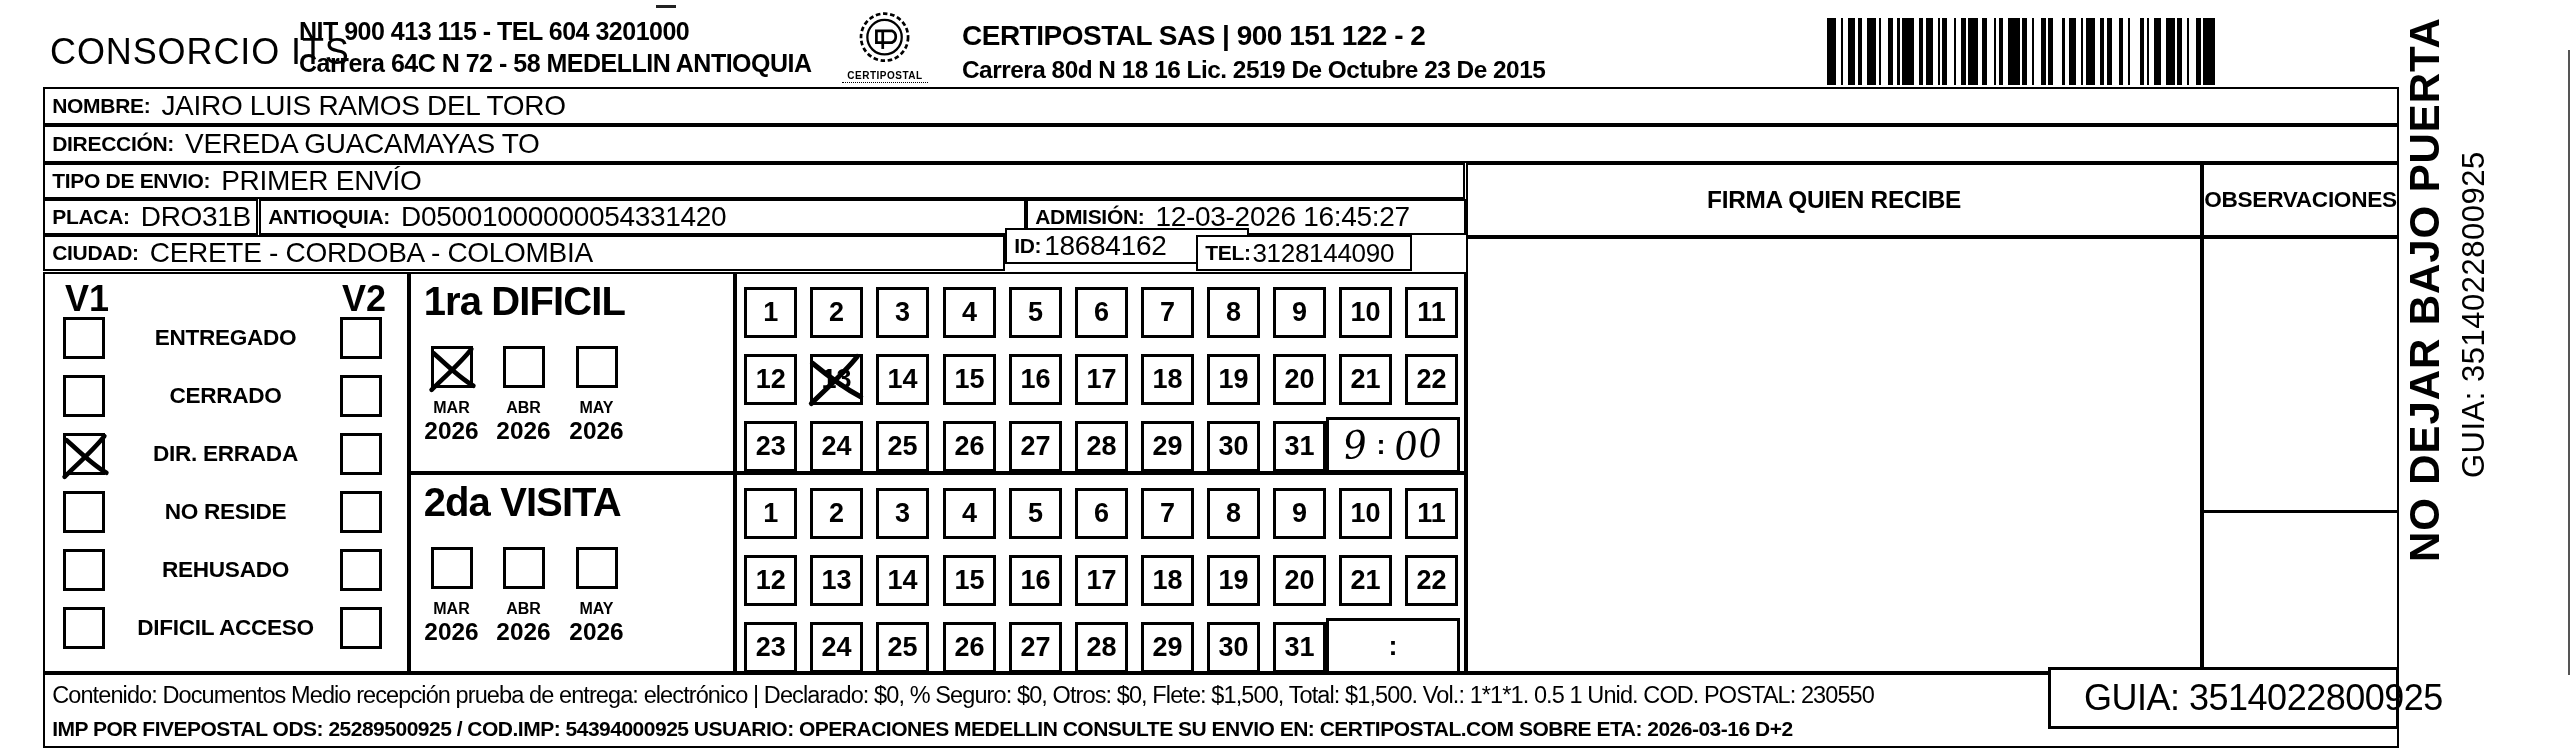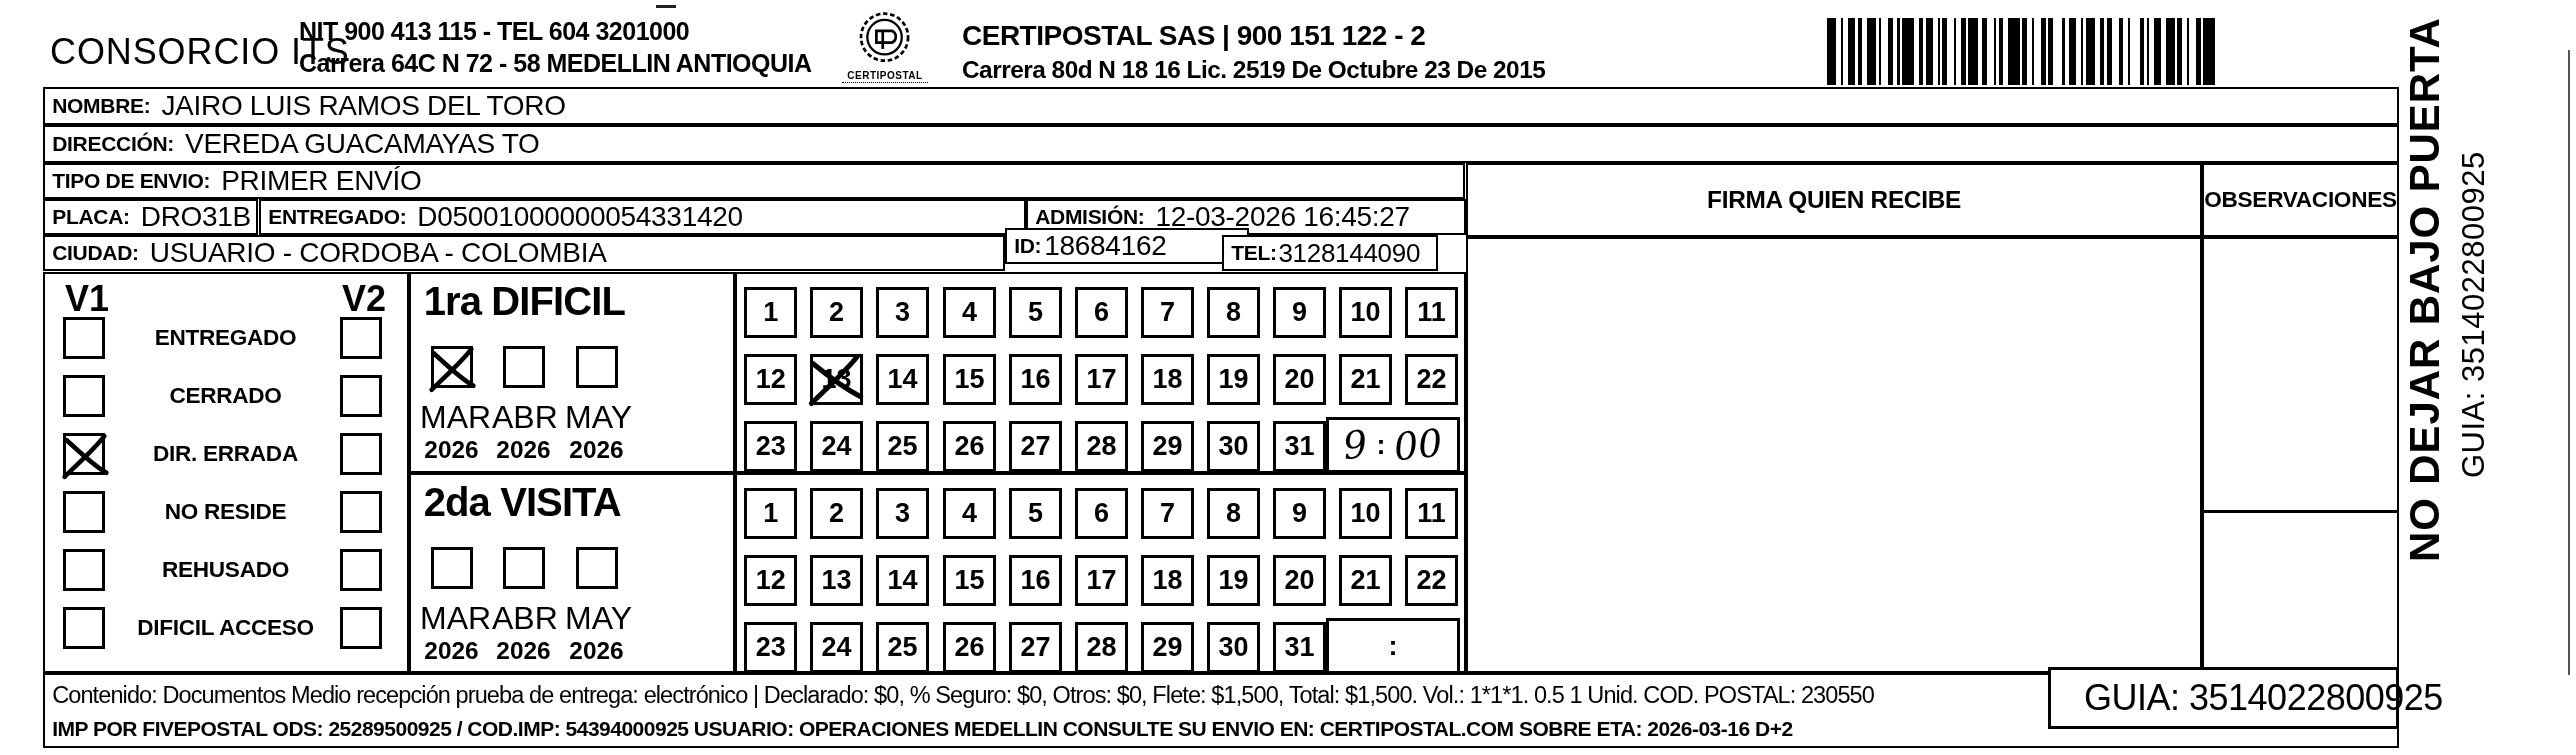--- a/index.html
+++ b/index.html
@@ -34,21 +34,21 @@
   .srow .cb{position:absolute;top:0;}
   .v1box{left:18px;}
   .v2box{left:295px;}
   .status-label{position:absolute;left:63px;width:235px;top:0;height:42px;display:flex;
                 align-items:center;justify-content:center;font-weight:bold;font-size:22.6px;
                 letter-spacing:-0.3px;white-space:nowrap;}
   
   .visit-title{position:absolute;left:12.7px;top:5.4px;font-size:40px;font-weight:bold;letter-spacing:-0.9px;}
   .month{position:absolute;top:72px;width:63px;text-align:center;}
   .month .cb{margin:0 auto;display:block;}
-  .mlabel{display:block;margin-top:11px;font-size:32px;font-weight:normal;}
+  .mlabel{display:block;margin-top:11px;font-size:16px;font-weight:bold;}
   .myear{display:block;font-size:24.4px;font-weight:bold;}
   .day{position:absolute;width:53px;height:51px;border:3.6px solid #000;display:flex;
        align-items:center;justify-content:center;box-sizing:border-box;background:#fff;}
   .dnum{font-size:27px;font-weight:bold;}
   .timebox{position:absolute;left:589px;top:143px;width:134px;height:56px;border:3.6px solid #000;
            display:flex;align-items:center;justify-content:center;background:#fff;box-sizing:border-box;}
   .tcolon{font-size:27px;font-weight:bold;margin:0 9px;}
   .hw{font-family:"DejaVu Serif",serif;font-style:italic;font-size:38px;transform:rotate(-6deg);line-height:1;}
   
   .hdrbox{display:flex;align-items:center;justify-content:center;}
@@ -181,37 +181,37 @@
   <div class="bx row" style="left:43px;top:163px;width:1422px;height:36px;">
     <span class="lbl">TIPO DE ENVIO:</span>
     <span class="val">PRIMER ENVÍO</span>
   </div>
 
   <div class="bx row" style="left:43px;top:199px;width:215px;height:36px;">
     <span class="lbl">PLACA:</span>
     <span class="val">DRO31B</span>
   </div>
   <div class="bx row" style="left:259px;top:199px;width:767px;height:36px;">
-    <span class="lbl">ENTREGADO:</span>
+    <span class="lbl">ANTIOQUIA:</span>
     <span class="val">D05001000000054331420</span>
   </div>
   <div class="bx row" style="left:1026px;top:199px;width:440px;height:36px;">
     <span class="lbl">ADMISIÓN:</span>
     <span class="val">12-03-2026 16:45:27</span>
   </div>
 
   <div class="bx row" style="left:43px;top:235px;width:962px;height:36px;">
     <span class="lbl">CIUDAD:</span>
-    <span class="val">USUARIO - CORDOBA - COLOMBIA</span>
+    <span class="val">CERETE - CORDOBA - COLOMBIA</span>
   </div>
   <div class="bx row" style="left:1005px;top:228px;width:244px;height:36px;gap:3px;">
     <span class="lbl">ID:</span>
     <span class="val">18684162</span>
   </div>
-  <div class="bx row" style="left:1222px;top:235px;width:216px;height:36px;gap:1.8px;">
+  <div class="bx row" style="left:1196px;top:235px;width:216px;height:36px;gap:1.8px;">
     <span class="lbl">TEL:</span>
     <span class="val" style="font-size:26px;">3128144090</span>
   </div>
 
   <div class="bx" style="left:43px;top:272px;width:366px;height:401px;">
     <div class="vhead" style="left:20px;">V1</div>
     <div class="vhead" style="left:297px;">V2</div>
     <div id="status-rows">
         <div class="srow" style="top: 43px;">
     <span class="cb v1box">

